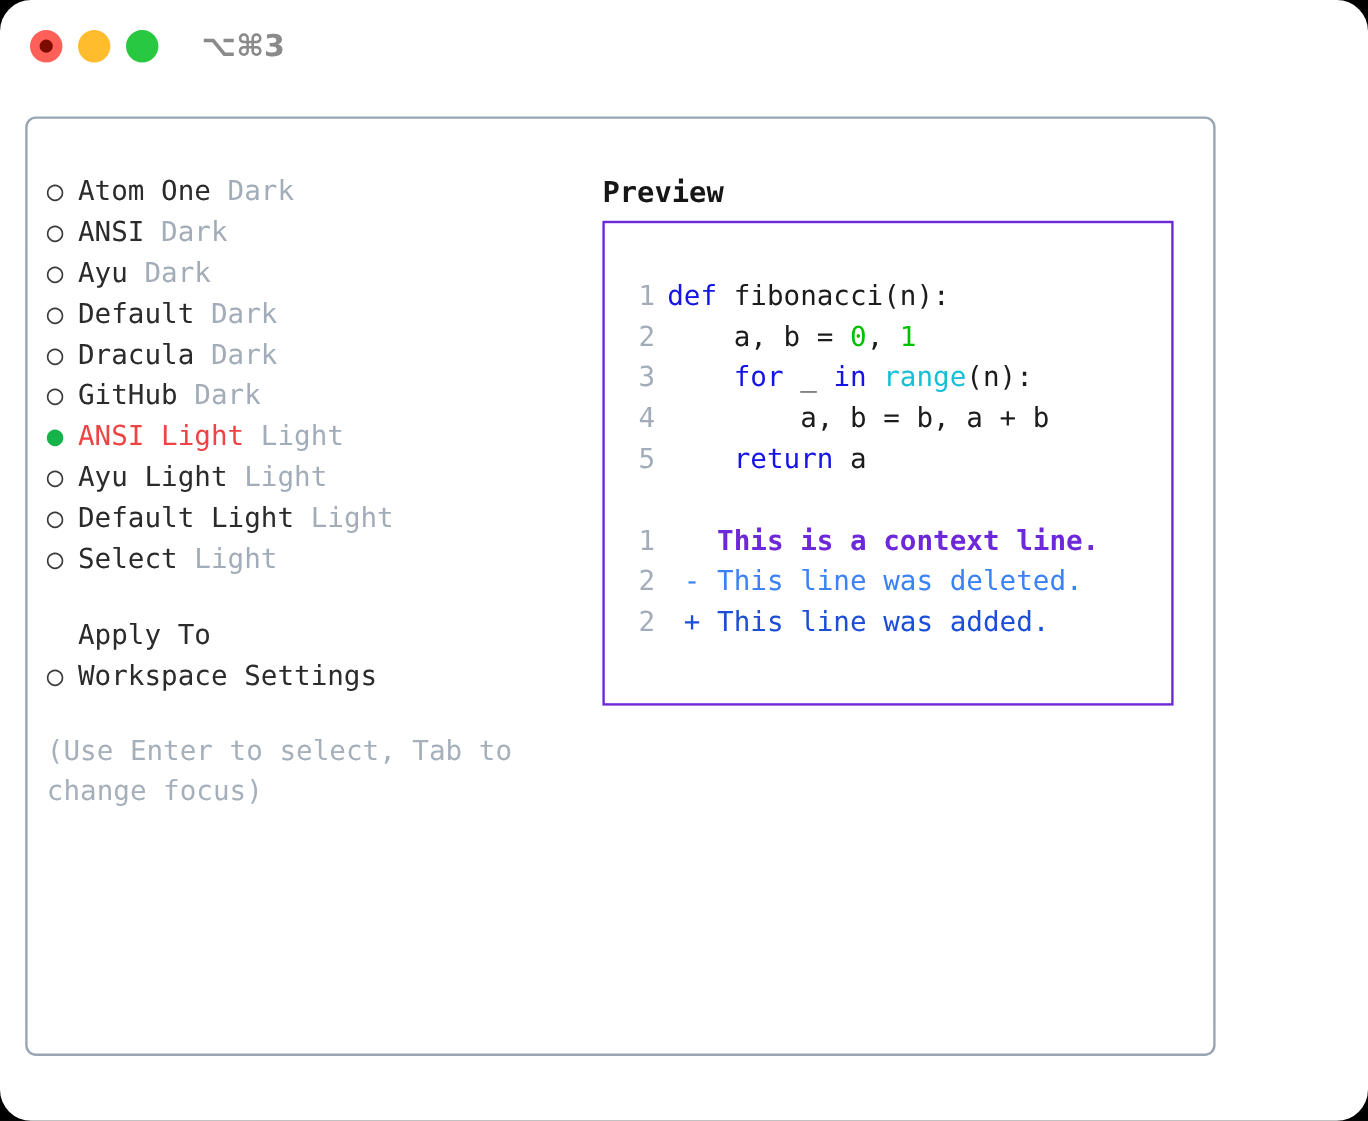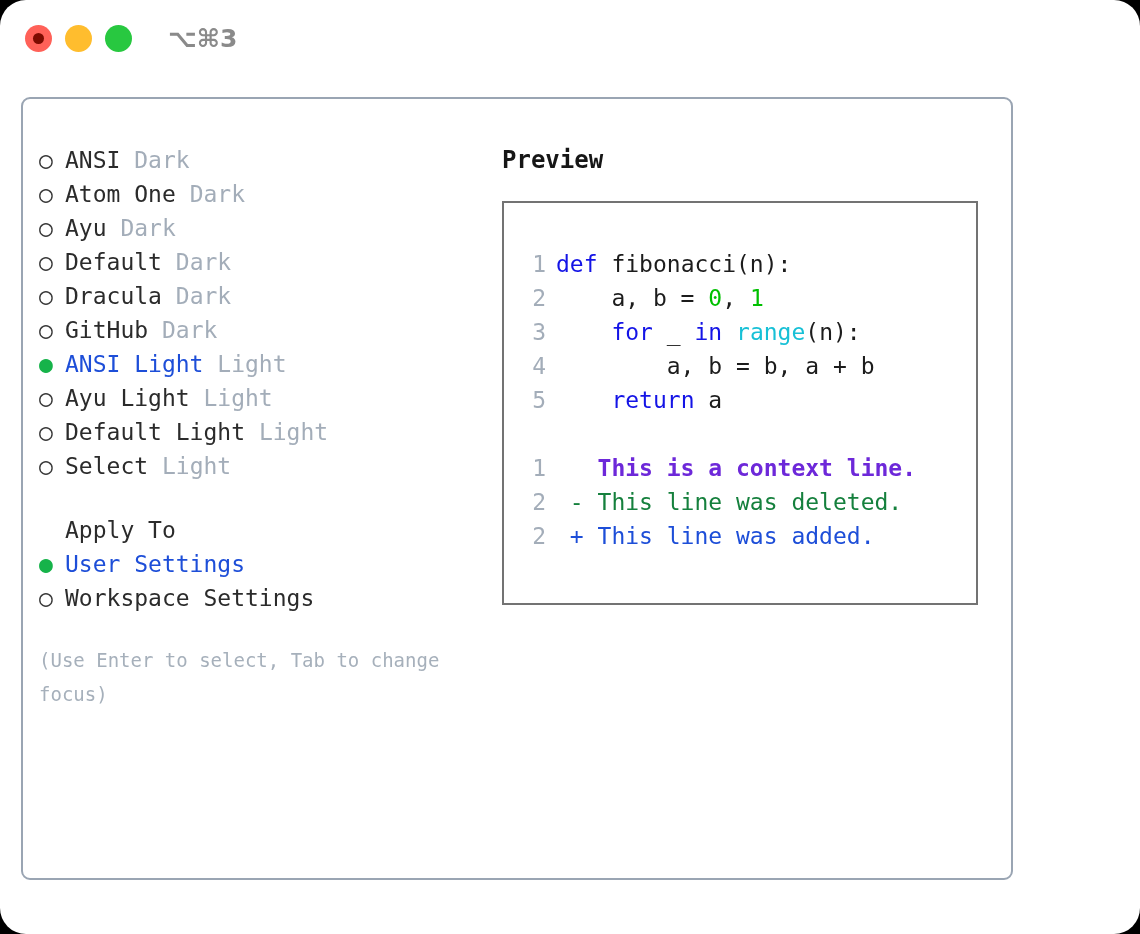--- a/index.html
+++ b/index.html
@@ -93,53 +93,53 @@
     font-size: 24px;
   }
   .marker {
     display: inline-block;
     width: 26px;
     font-size: 23px;
   }
   .marker.sel { color: #16b34a; }
   .marker.unsel { color: #3a3a3a; }
   .marker.blank { color: transparent; }
-  .label-sel { color: #1d4ed8; }
+  .label-sel { color: #ef4444; }
   .kind {
     color: #a3adb9;
   }
 
   #apply-section { margin-top: 30px; }
   #hint {
     margin-top: 28px;
-    font-size: 19px;
+    font-size: 23px;
     line-height: 34px;
     color: #a6b0bb;
     width: 410px;
     white-space: pre-wrap;
   }
 
   
   #right-col {
     position: absolute;
     left: 479px;
     top: 44px;
     width: 490px;
   }
   #preview-title {
     font-size: 24px;
     font-weight: bold;
     color: #161616;
     line-height: 34px;
   }
   #preview-box {
-    margin-top: 24px;
+    margin-top: 7px;
     width: 476px;
     height: 404px;
-    border: 2px solid #737373;
+    border: 2px solid #6d28d9;
     box-sizing: border-box;
     background: #ffffff;
     position: relative;
   }
   #code {
     position: absolute;
     left: 12px;
     top: 44px;
     font-size: 23px;
     line-height: 34px;
@@ -151,21 +151,21 @@
     width: 30px;
     text-align: right;
     color: #a3adb9;
     margin-right: 10px;
   }
   .kw   { color: #1414e6; }
   .fn   { color: #17c0d6; }
   .num  { color: #00c000; }
   .pl   { color: #1c1c1c; }
   .ctx  { color: #6d28d9; font-weight: bold; }
-  .del  { color: #15803d; }
+  .del  { color: #3b82f6; }
   .add  { color: #1d4ed8; }
   .gap  { height: 34px; }
 </style>
 </head>
 <body>
 
 <div id="window">
 
   <div id="titlebar">
     <div class="light close">
@@ -174,36 +174,35 @@
     <div class="light min"></div>
     <div class="light max"></div>
     <div id="shortcut">⌥⌘3</div>
   </div>
 
   <div id="panel">
 
     <div id="left-col">
 
       <div id="theme-list">
+          <div class="row"><span class="marker unsel">○</span><span>Atom One </span><span class="kind">Dark</span></div>
           <div class="row"><span class="marker unsel">○</span><span>ANSI </span><span class="kind">Dark</span></div>
-          <div class="row"><span class="marker unsel">○</span><span>Atom One </span><span class="kind">Dark</span></div>
           <div class="row"><span class="marker unsel">○</span><span>Ayu </span><span class="kind">Dark</span></div>
           <div class="row"><span class="marker unsel">○</span><span>Default </span><span class="kind">Dark</span></div>
           <div class="row"><span class="marker unsel">○</span><span>Dracula </span><span class="kind">Dark</span></div>
           <div class="row"><span class="marker unsel">○</span><span>GitHub </span><span class="kind">Dark</span></div>
           <div class="row"><span class="marker sel">●</span><span class="label-sel">ANSI Light </span><span class="kind">Light</span></div>
           <div class="row"><span class="marker unsel">○</span><span>Ayu Light </span><span class="kind">Light</span></div>
           <div class="row"><span class="marker unsel">○</span><span>Default Light </span><span class="kind">Light</span></div>
           <div class="row"><span class="marker unsel">○</span><span>Select </span><span class="kind">Light</span></div>
         </div>
 
       <div id="apply-section">
         <div class="row"><span class="marker blank">○</span><span>Apply To</span></div>
         <div id="apply-list">
-            <div class="row"><span class="marker sel">●</span><span class="label-sel">User Settings</span></div>
             <div class="row"><span class="marker unsel">○</span><span>Workspace Settings</span></div>
           </div>
       </div>
 
       <div id="hint">(Use Enter to select, Tab to change focus)</div>
     </div>
 
     <div id="right-col">
       <div id="preview-title">Preview</div>
       <div id="preview-box">

